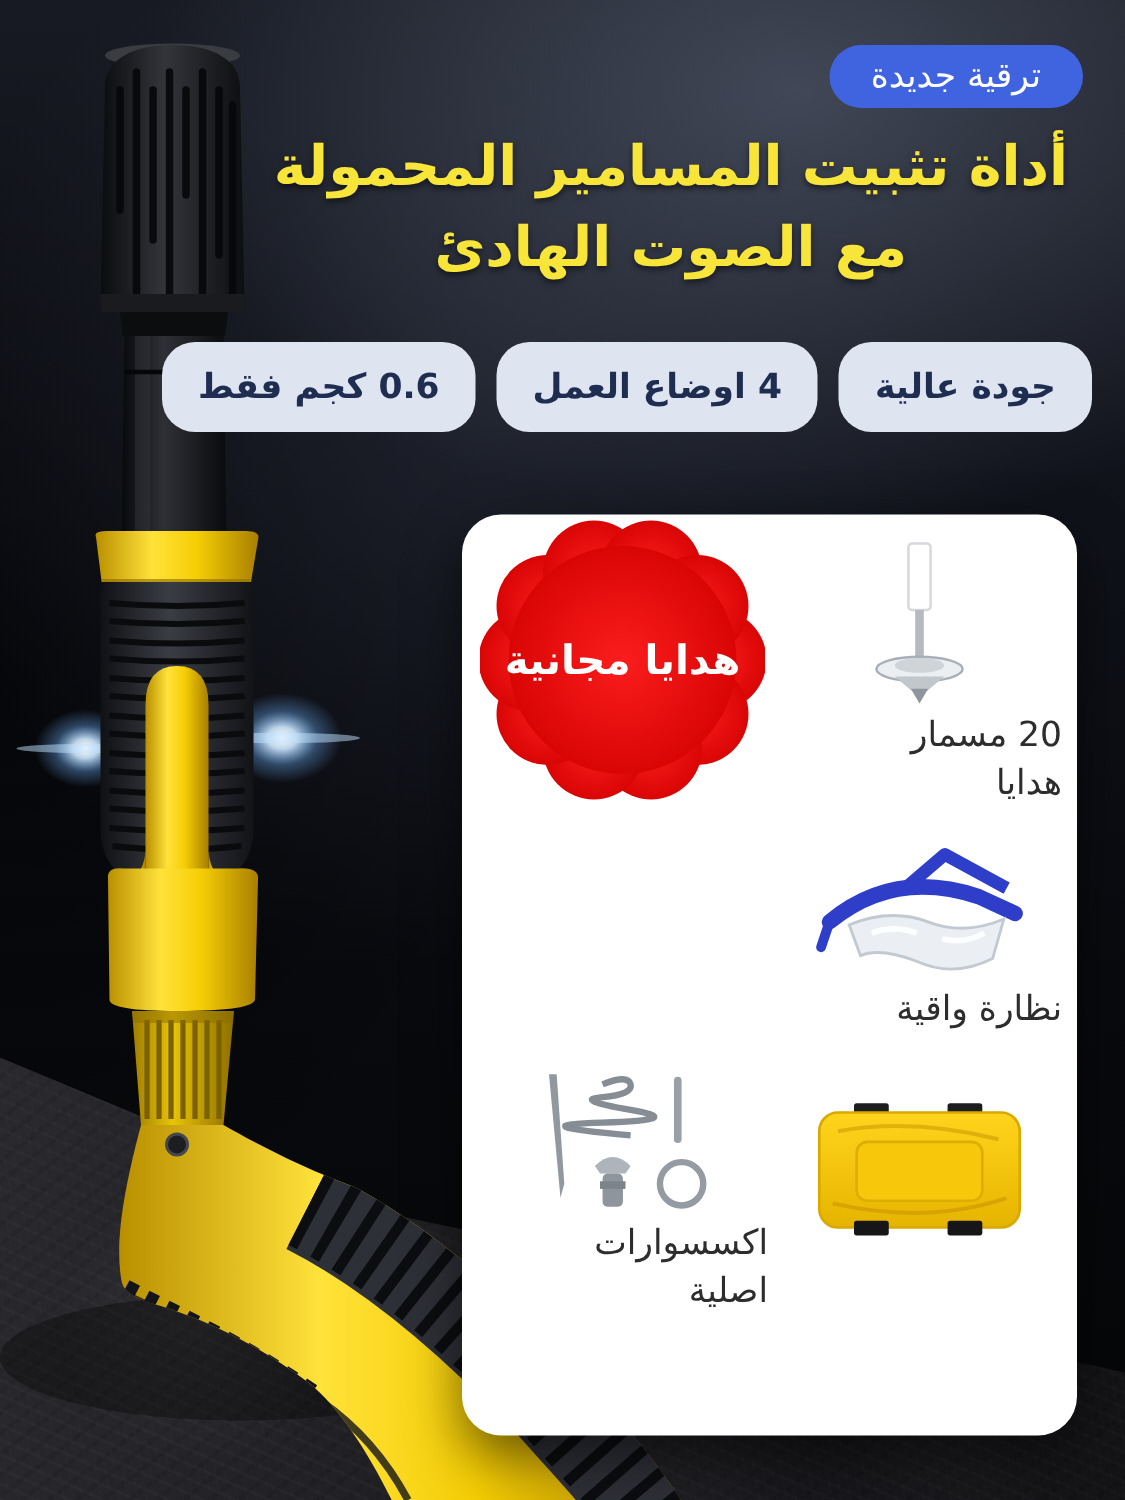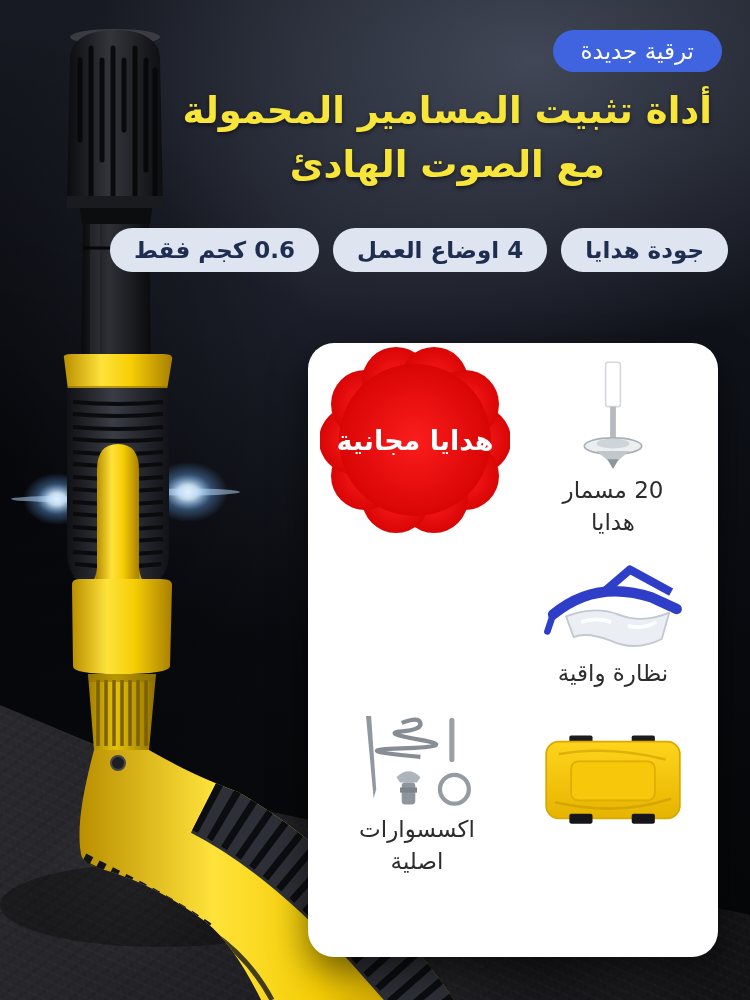--- a/index.html
+++ b/index.html
@@ -29,31 +29,31 @@
   .tool-svg{position:absolute;inset:0;z-index:2;}
 
   
   .upgrade-badge{position:absolute;top:30px;right:28px;z-index:4;height:42px;
       border-radius:21px;background:#4064df;color:#ffffff;font-size:23px;
       display:flex;align-items:center;padding:0 28px;direction:rtl;}
   .title{position:absolute;top:84px;right:38px;z-index:4;text-align:center;direction:rtl;
       color:#f7e53a;font-weight:bold;font-size:37px;line-height:1.45;
       text-shadow:0 2px 4px rgba(0,0,0,.55);}
   .pills{position:absolute;top:228px;right:22px;z-index:4;display:flex;gap:14px;direction:rtl;}
-  .pill{height:44px;border-radius:22px;background:#dee5f1;color:#1e2d50;
+  .pill{height:60px;border-radius:22px;background:#dee5f1;color:#1e2d50;
       font-size:23px;font-weight:bold;display:flex;align-items:center;
       padding:0 24px;direction:rtl;white-space:nowrap;}
 
   
   .panel{position:absolute;left:308px;top:343px;width:410px;height:614px;z-index:3;
       background:#ffffff;border-radius:26px;box-shadow:0 14px 36px rgba(0,0,0,.55);}
   .flower-badge{position:absolute;left:12px;top:2px;width:190px;height:190px;}
   .flower-label{position:absolute;inset:0;display:flex;align-items:center;justify-content:center;
       color:#fff;font-size:27px;font-weight:bold;direction:rtl;text-align:center;}
-  .gift-item{position:absolute;text-align:center;direction:rtl;}
+  .gift-item{position:absolute;direction:rtl;}
   .gift-item svg{display:block;margin:0 auto;}
   .gift-label{font-size:23px;line-height:32px;color:#2d2d2d;}
   #item-nails{left:210px;top:16px;width:190px;}
   #item-grease{left:14px;top:198px;width:190px;}
   #item-goggles{left:210px;top:202px;width:190px;}
   #item-accessories{left:14px;top:368px;width:190px;}
   #item-toolbox{left:210px;top:388px;width:190px;}
 </style>
 </head>
 <body>
@@ -198,21 +198,21 @@
     <span>ترقية جديدة</span>
   </div>
 
   <div class="title">
     <div>أداة تثبيت المسامير المحمولة</div>
     <div>مع الصوت الهادئ</div>
   </div>
 
   <div class="pills">
     <div class="pill">
-      <span>جودة هدايا</span>
+      <span>جودة عالية</span>
     </div>
     <div class="pill">
       <span>4 اوضاع العمل</span>
     </div>
     <div class="pill">
       <span>0.6 كجم فقط</span>
     </div>
   </div>
 
   <div class="panel">

